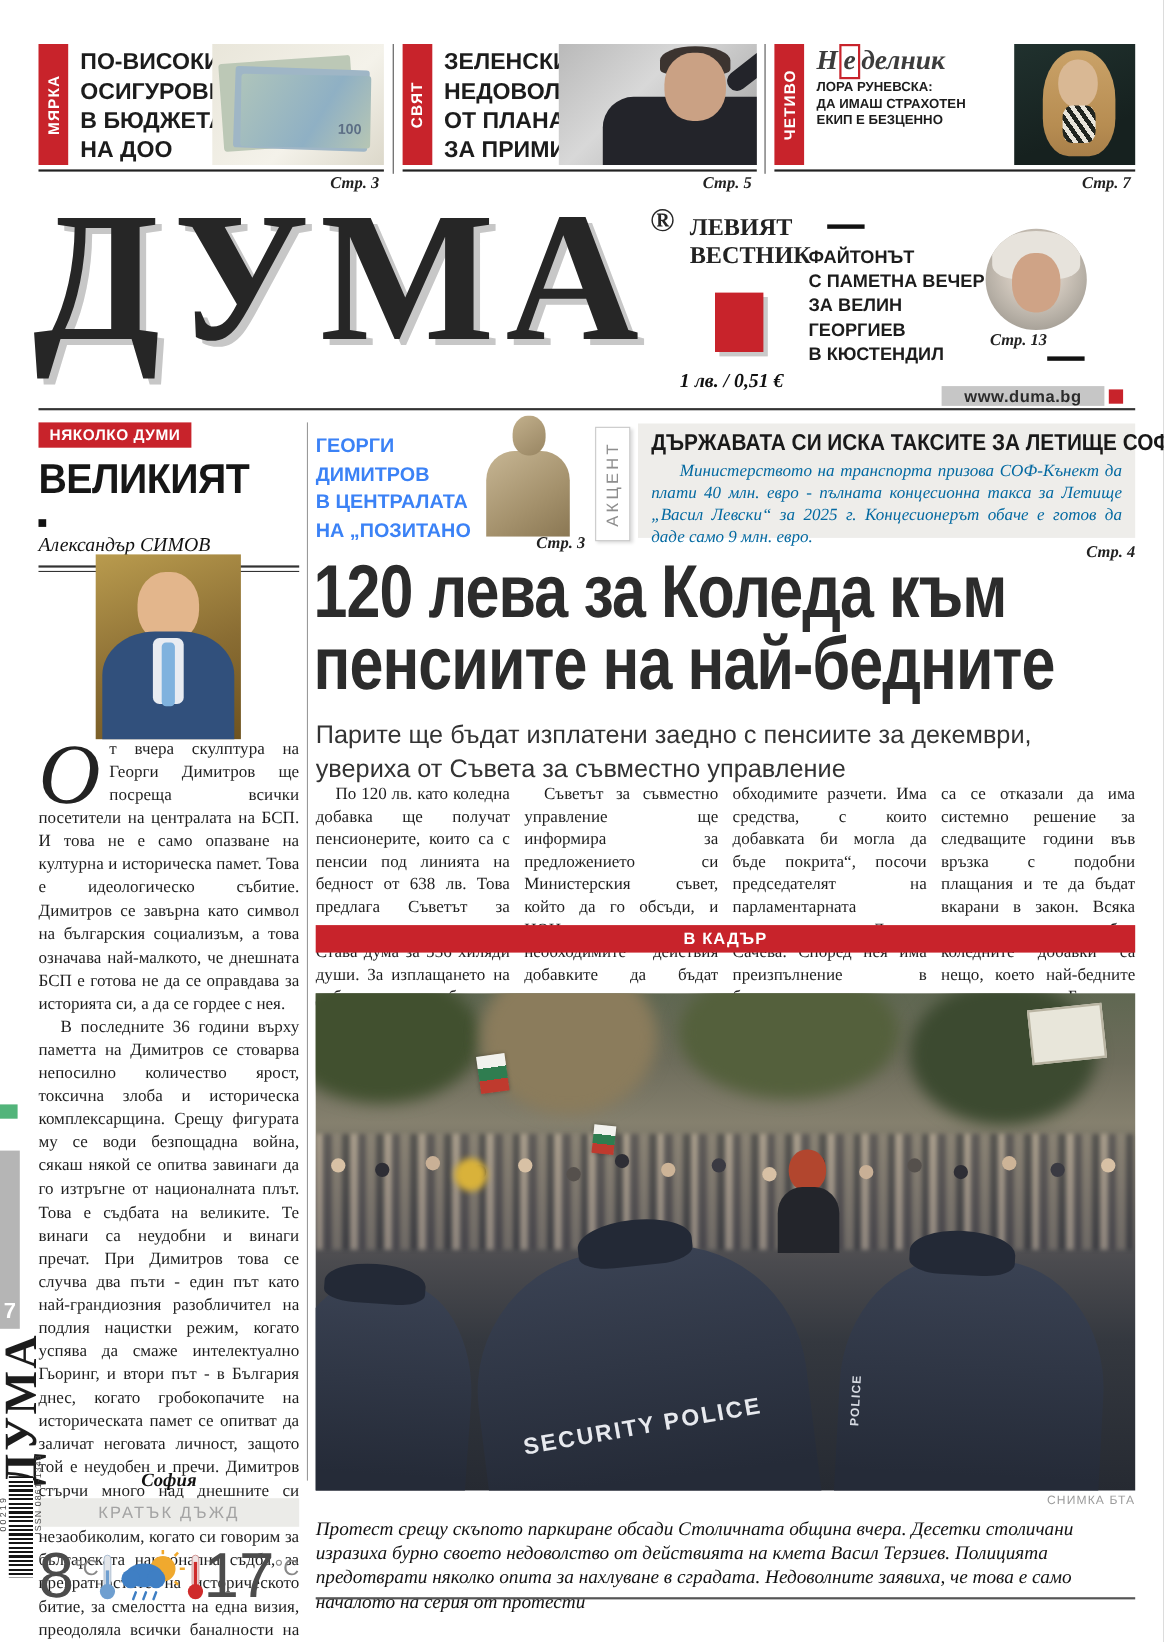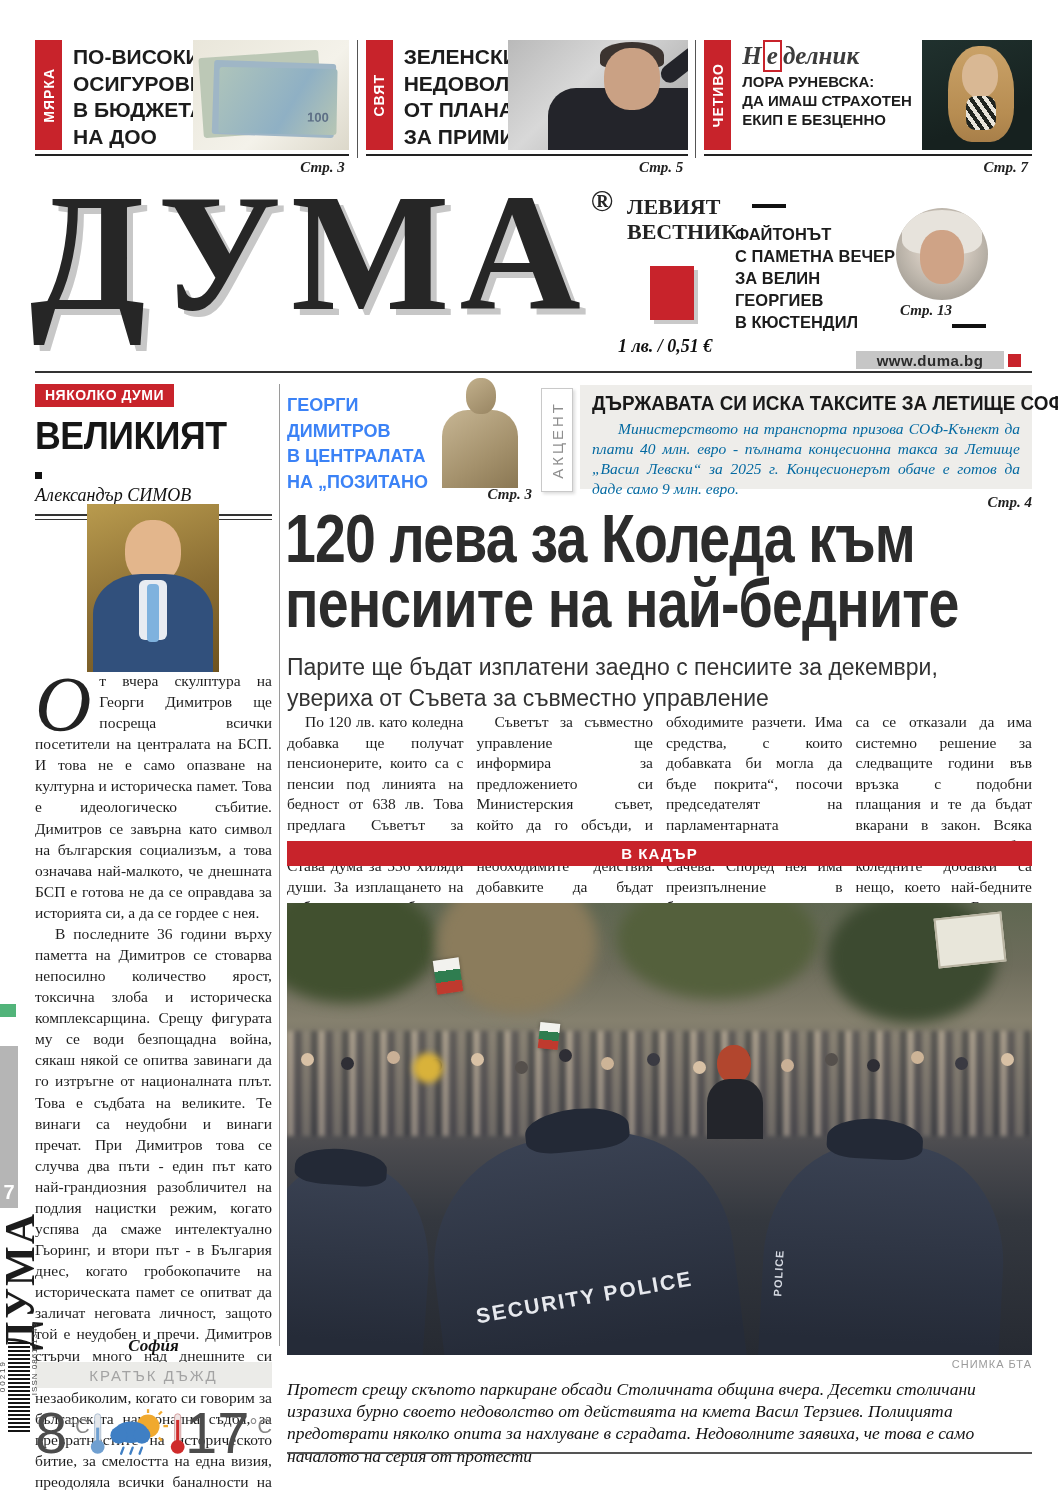--- a/index.html
+++ b/index.html
@@ -179,21 +179,21 @@
       <div class="t-page" style="right:4px;">Стр. 5</div>
     </div>
 
     <div class="t-divider"></div>
 
     <div class="teaser" style="width:328px;">
       <div class="tag red-bg">
           <span class="vtext">ЧЕТИВО</span>
         </div>
       <div class="brand-ned"><span>Н</span><span class="boxed">е</span><span>делник</span></div>
-      <div class="t-title prelines" style="top:32px;font-size:15px;">ЛОРА РУНЕВСКА:
+      <div class="t-title prelines" style="top:32px;font-size:12px;">ЛОРА РУНЕВСКА:
 ДА ИМАШ СТРАХОТЕН
 ЕКИП Е БЕЗЦЕННО</div>
       <div class="t-photo woman" style="left:218px;width:110px;">
         <div class="hair"></div>
         <div class="face"></div>
         <div class="scarf"></div>
       </div>
       <div class="t-rule" style="width:328px;"></div>
       <div class="t-page" style="right:4px;">Стр. 7</div>
     </div>

